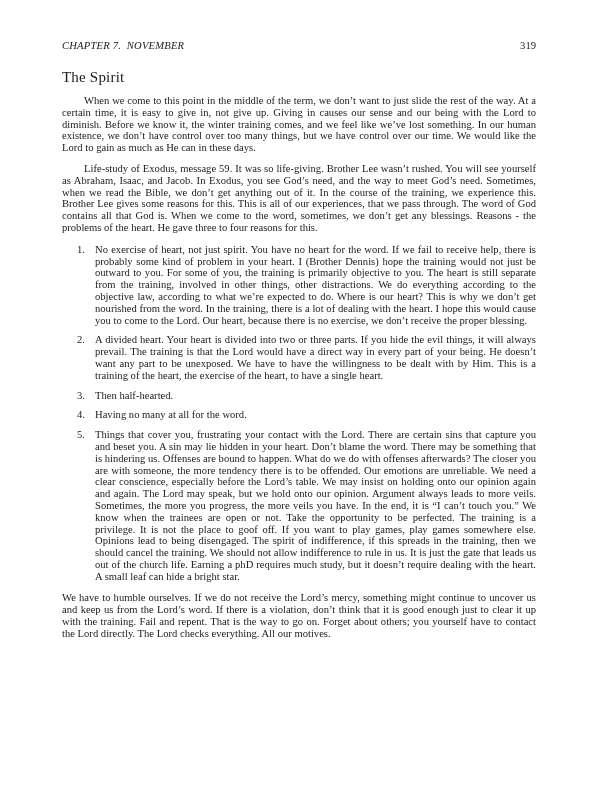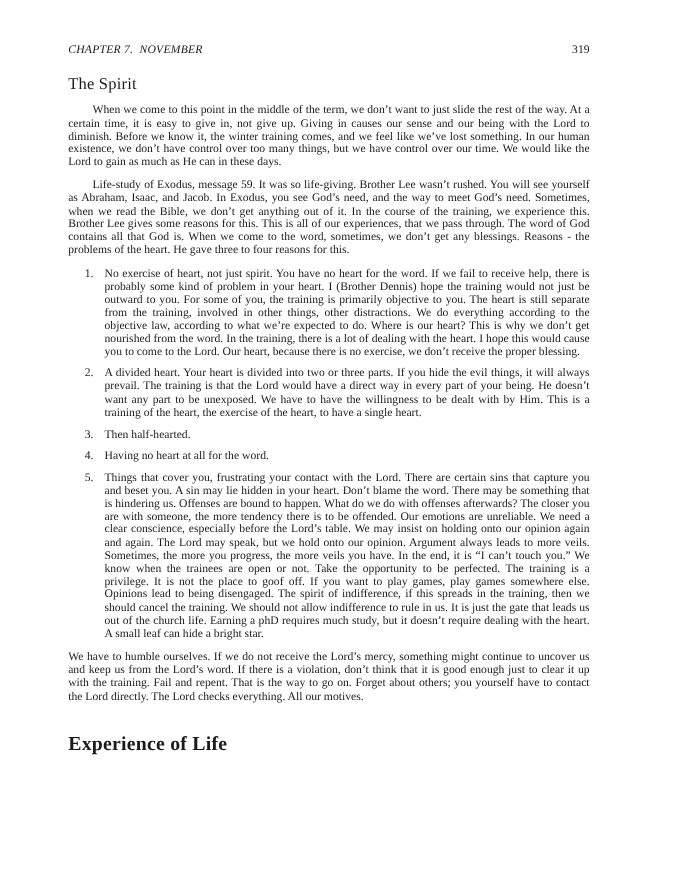--- a/index.html
+++ b/index.html
@@ -98,23 +98,22 @@
     <h1 class="subsection-title">The Spirit</h1>
 
     <p class="body-par">When we come to this point in the middle of the term, we don’t want to just slide the rest of the way. At a certain time, it is easy to give in, not give up. Giving in causes our sense and our being with the Lord to diminish. Before we know it, the winter training comes, and we feel like we’ve lost something. In our human existence, we don’t have control over too many things, but we have control over our time. We would like the Lord to gain as much as He can in these days.</p>
 
     <p class="body-par">Life-study of Exodus, message 59. It was so life-giving. Brother Lee wasn’t rushed. You will see yourself as Abraham, Isaac, and Jacob. In Exodus, you see God’s need, and the way to meet God’s need. Sometimes, when we read the Bible, we don’t get anything out of it. In the course of the training, we experience this. Brother Lee gives some reasons for this. This is all of our experiences, that we pass through. The word of God contains all that God is. When we come to the word, sometimes, we don’t get any blessings. Reasons - the problems of the heart. He gave three to four reasons for this.</p>
 
     <ol class="reasons">
       <li>No exercise of heart, not just spirit. You have no heart for the word. If we fail to receive help, there is probably some kind of problem in your heart. I (Brother Dennis) hope the training would not just be outward to you. For some of you, the training is primarily objective to you. The heart is still separate from the training, involved in other things, other distractions. We do everything according to the objective law, according to what we’re expected to do. Where is our heart? This is why we don’t get nourished from the word. In the training, there is a lot of dealing with the heart. I hope this would cause you to come to the Lord. Our heart, because there is no exercise, we don’t receive the proper blessing.</li>
       <li>A divided heart. Your heart is divided into two or three parts. If you hide the evil things, it will always prevail. The training is that the Lord would have a direct way in every part of your being. He doesn’t want any part to be unexposed. We have to have the willingness to be dealt with by Him. This is a training of the heart, the exercise of the heart, to have a single heart.</li>
       <li>Then half-hearted.</li>
-      <li>Having no heart at all for the word.</li>
+      <li>Having no many at all for the word.</li>
       <li>Things that cover you, frustrating your contact with the Lord. There are certain sins that capture you and beset you. A sin may lie hidden in your heart. Don’t blame the word. There may be something that is hindering us. Offenses are bound to happen. What do we do with offenses afterwards? The closer you are with someone, the more tendency there is to be offended. Our emotions are unreliable. We need a clear conscience, especially before the Lord’s table. We may insist on holding onto our opinion again and again. The Lord may speak, but we hold onto our opinion. Argument always leads to more veils. Sometimes, the more you progress, the more veils you have. In the end, it is “I can’t touch you.” We know when the trainees are open or not. Take the opportunity to be perfected. The training is a privilege. It is not the place to goof off. If you want to play games, play games somewhere else. Opinions lead to being disengaged. The spirit of indifference, if this spreads in the training, then we should cancel the training. We should not allow indifference to rule in us. It is just the gate that leads us out of the church life. Earning a phD requires much study, but it doesn’t require dealing with the heart. A small leaf can hide a bright star.</li>
     </ol>
 
     <p class="body-par flush">We have to humble ourselves. If we do not receive the Lord’s mercy, something might continue to uncover us and keep us from the Lord’s word. If there is a violation, don’t think that it is good enough just to clear it up with the training. Fail and repent. That is the way to go on. Forget about others; you yourself have to contact the Lord directly. The Lord checks everything. All our motives.</p>
 
-    <h2 class="section-title">Experience of Life</h2>
 
 
   </div>
 </div>
 
 </body></html>

